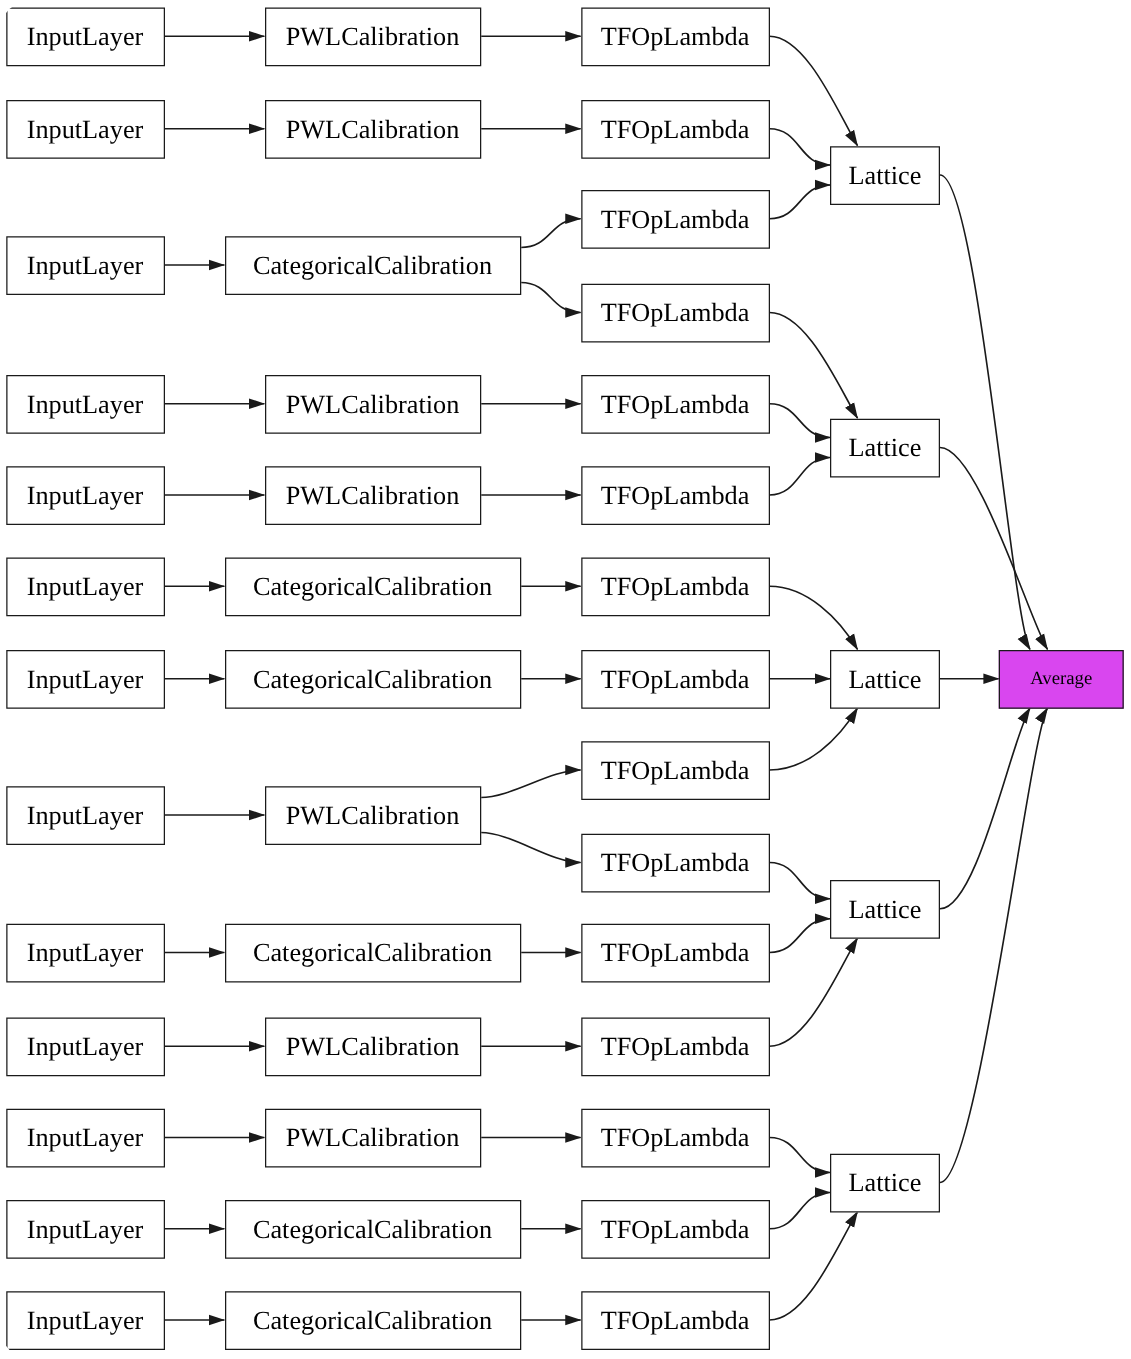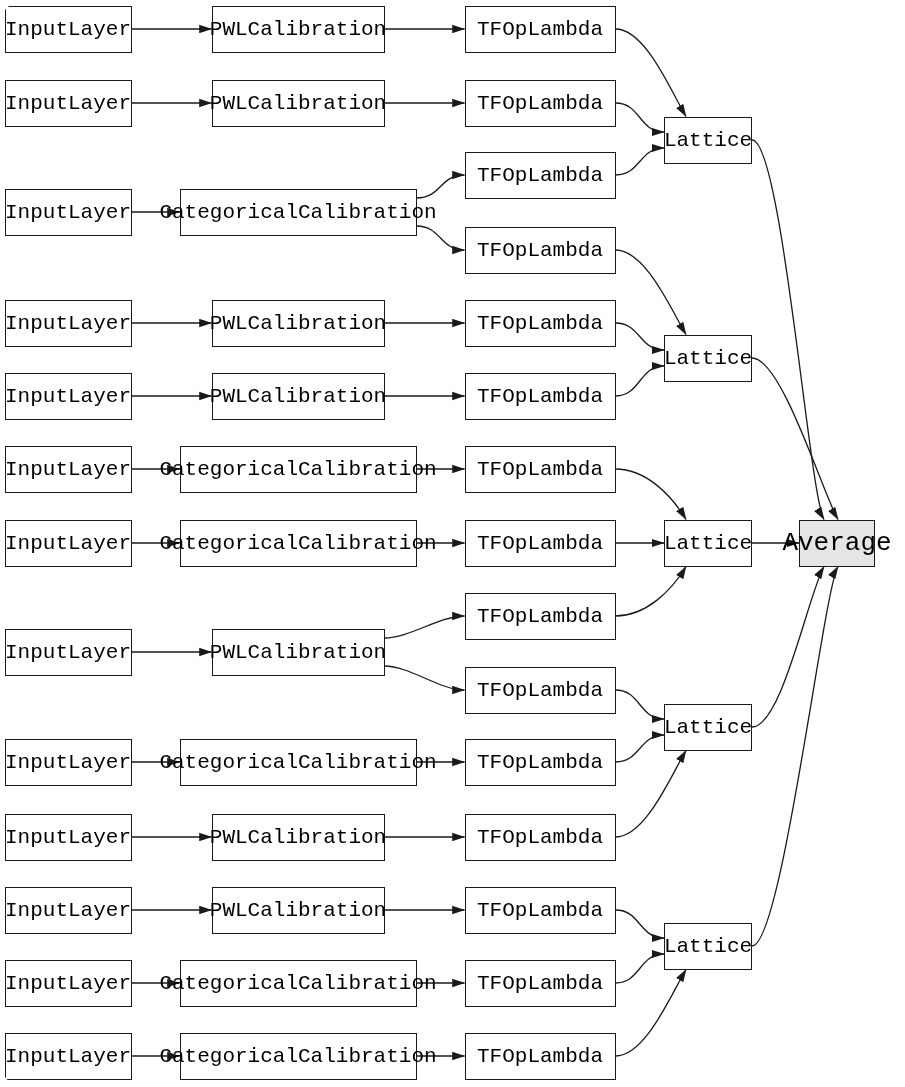--- a/index.html
+++ b/index.html
@@ -1,21 +1,21 @@
 <!DOCTYPE html>
 <html><head>
 <meta charset="utf-8">
 <style>
   html, body { margin: 0; padding: 0; background: #ffffff; }
   .canvas {
     position: relative;
     width: 905px;
     height: 1087px;
     background: #ffffff;
-    font-family: Liberation Mono, monospace;
+    font-family: Liberation Serif, serif;
     overflow: hidden;
     border-radius: 25px;
   }
   .edges {
     position: absolute;
     left: 0; top: 0;
     width: 905px; height: 1087px;
   }
   .edges path.edge {
     fill: none;
@@ -135,14 +135,14 @@
     <div class="node" style="left: 464.5px; top: 738.5px; width: 151px; height: 47px; background: rgb(255, 255, 255); border-color: rgb(26, 26, 26); color: rgb(0, 0, 0); font-size: 21px;">TFOpLambda</div>
     <div class="node" style="left: 464.5px; top: 813.5px; width: 151px; height: 47px; background: rgb(255, 255, 255); border-color: rgb(26, 26, 26); color: rgb(0, 0, 0); font-size: 21px;">TFOpLambda</div>
     <div class="node" style="left: 464.5px; top: 886.5px; width: 151px; height: 47px; background: rgb(255, 255, 255); border-color: rgb(26, 26, 26); color: rgb(0, 0, 0); font-size: 21px;">TFOpLambda</div>
     <div class="node" style="left: 464.5px; top: 959.5px; width: 151px; height: 47px; background: rgb(255, 255, 255); border-color: rgb(26, 26, 26); color: rgb(0, 0, 0); font-size: 21px;">TFOpLambda</div>
     <div class="node" style="left: 464.5px; top: 1032.5px; width: 151px; height: 47px; background: rgb(255, 255, 255); border-color: rgb(26, 26, 26); color: rgb(0, 0, 0); font-size: 21px;">TFOpLambda</div>
     <div class="node" style="left: 664px; top: 116.5px; width: 88px; height: 47px; background: rgb(255, 255, 255); border-color: rgb(26, 26, 26); color: rgb(0, 0, 0); font-size: 21px;">Lattice</div>
     <div class="node" style="left: 664px; top: 334.5px; width: 88px; height: 47px; background: rgb(255, 255, 255); border-color: rgb(26, 26, 26); color: rgb(0, 0, 0); font-size: 21px;">Lattice</div>
     <div class="node" style="left: 664px; top: 519.5px; width: 88px; height: 47px; background: rgb(255, 255, 255); border-color: rgb(26, 26, 26); color: rgb(0, 0, 0); font-size: 21px;">Lattice</div>
     <div class="node" style="left: 664px; top: 703.5px; width: 88px; height: 47px; background: rgb(255, 255, 255); border-color: rgb(26, 26, 26); color: rgb(0, 0, 0); font-size: 21px;">Lattice</div>
     <div class="node" style="left: 664px; top: 922.5px; width: 88px; height: 47px; background: rgb(255, 255, 255); border-color: rgb(26, 26, 26); color: rgb(0, 0, 0); font-size: 21px;">Lattice</div>
-    <div class="node" style="left: 799px; top: 519.5px; width: 76px; height: 47px; background: #e5e5e5; border-color: rgb(26, 26, 26); color: rgb(0, 0, 0); font-size: 26px;">Average</div>
+    <div class="node" style="left: 799px; top: 519.5px; width: 100px; height: 47px; background: #d946ef; border-color: rgb(26, 26, 26); color: rgb(0, 0, 0); font-size: 15px;">Average</div>
   </div>
 
 </body></html>

